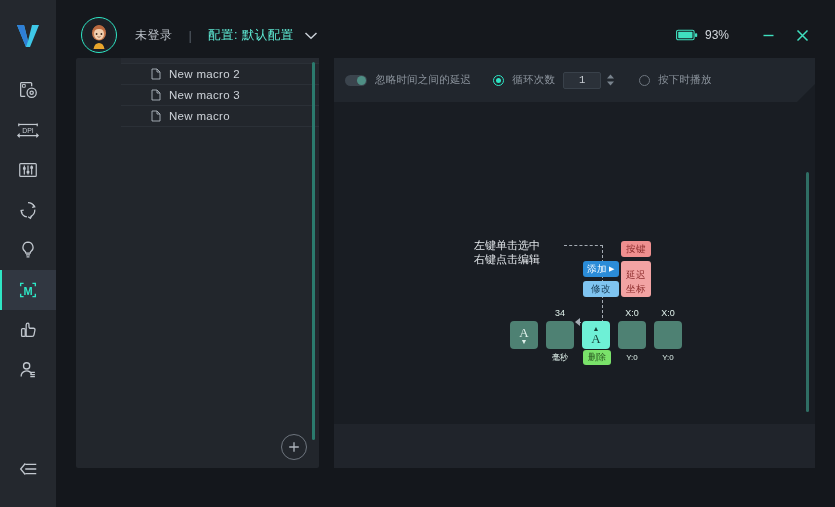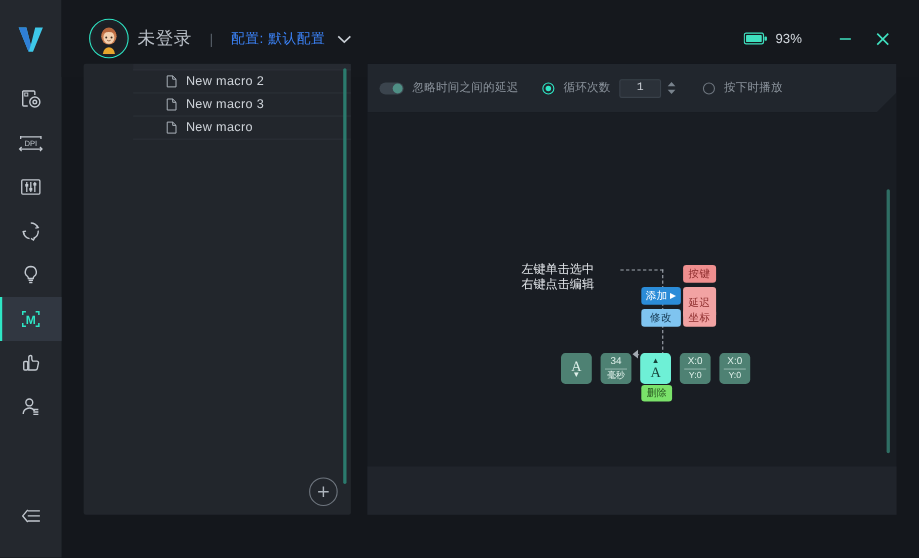--- a/index.html
+++ b/index.html
@@ -37,24 +37,24 @@
     background: #15181d;
     display: flex; align-items: center;
   }
   #avatar {
     width: 36px; height: 36px; border-radius: 50%;
     border: 1.5px solid #2ee6c5; margin-left: 25px;
     background: #1d2127; position: relative; overflow: hidden;
     display: flex; align-items: center; justify-content: center;
   }
   #login-status {
-    margin-left: 8px; color: #b9bfc7; font-size: 16px; letter-spacing: .5px;
+    margin-left: 18px; color: #b9bfc7; font-size: 12px; letter-spacing: .5px;
   }
   #hdr-divider { margin-left: 16px; color: #565e68; font-size: 13px; }
-  #profile-label { margin-left: 16px; color: #3b82f6; font-size: 12.5px; letter-spacing: .5px; }
+  #profile-label { margin-left: 16px; color: #5eead4; font-size: 12.5px; letter-spacing: .5px; }
   #profile-caret { margin-left: 10px; display: flex; align-items: center; cursor: pointer; }
   #hdr-right {
     margin-left: auto; display: flex; align-items: center; gap: 0px; padding-right: 16px;
   }
   #battery-box { display: flex; align-items: center; gap: 7px; margin-right: 22px; }
   #battery-pct { color: #d3d8de; font-size: 12px; }
   .win-btn {
     width: 34px; height: 34px; display: flex; align-items: center; justify-content: center;
     cursor: pointer;
   }
@@ -198,21 +198,21 @@
   
   .card {
     position: absolute; width: 28px; height: 28px; border-radius: 4px;
     background: #4e8173; display: flex; flex-direction: column;
     align-items: center; justify-content: center; cursor: pointer;
     color: #dff0ea;
   }
   .card.sel { background: #6ef0d6; color: #17433a; }
   .card .ckey { font-size: 13px; line-height: 13px; font-family: "Liberation Serif", serif; }
   .card .carrow { font-size: 7px; line-height: 6px; }
-  .card.two { justify-content: center; gap: 0; }
+  .card.two { justify-content: center; gap: 16px; }
   .card .ctop { font-size: 9px; line-height: 11px; }
   .card .cdiv { width: 20px; height: 1px; background: rgba(223,240,234,.45); margin: 1px 0; }
   .card .cbot { font-size: 8px; line-height: 10px; }
 
   #card-0 { left: 176px; top: 219px; }
   #card-1 { left: 212px; top: 219px; }
   #card-2 { left: 248px; top: 219px; }
   #card-3 { left: 284px; top: 219px; }
   #card-4 { left: 320px; top: 219px; }
 

